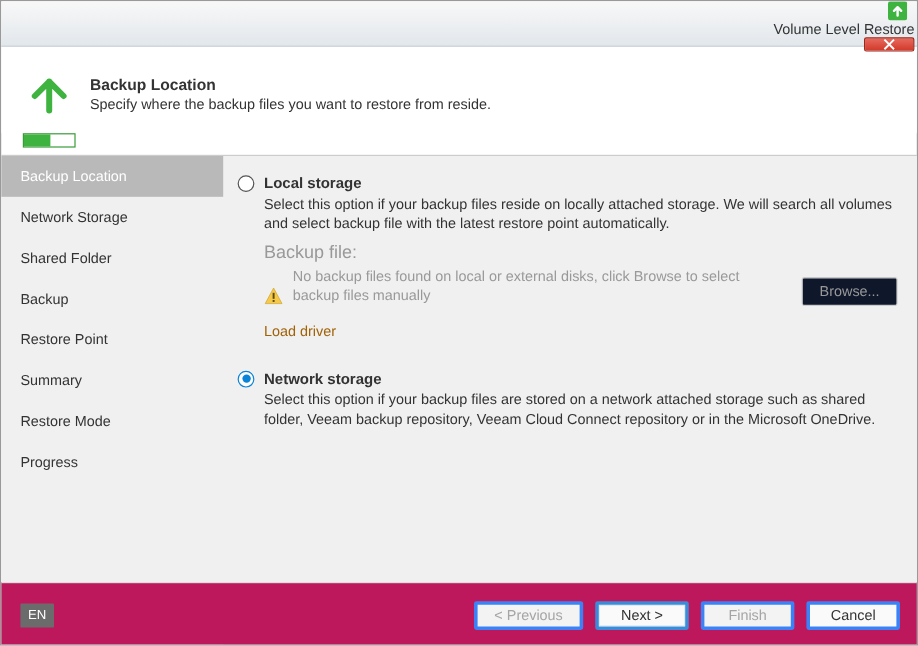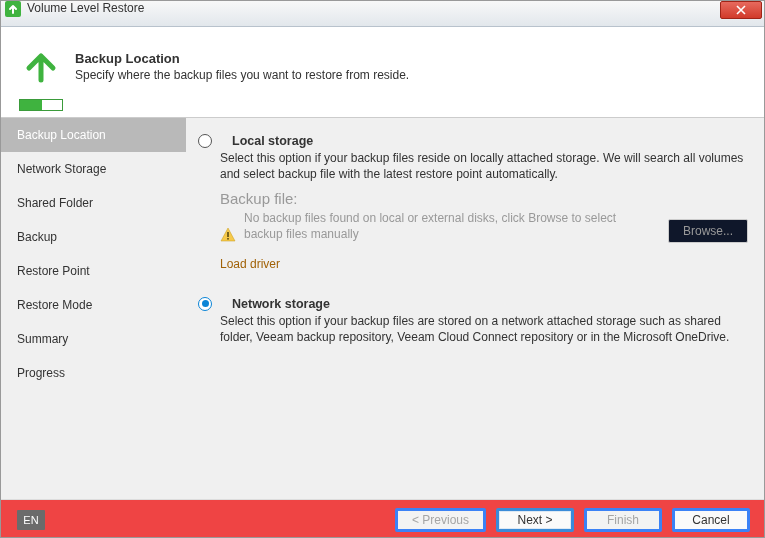--- a/index.html
+++ b/index.html
@@ -8,24 +8,25 @@
     font-size: 12px;
     background: #fff;
     width: 765px;
     height: 538px;
     overflow: hidden;
     border: 1px solid #999;
   }
   .titlebar {
     background: linear-gradient(to bottom, #f8f8f8, #e2e7ec);
     border-bottom: 1px solid #b8c2cc;
-    height: 26px;
-    display: flex;
-    align-items: flex-start;
+    height: 38px;
+    display: flex;
+    align-items: flex-end;
     padding: 0 4px;
+    flex-direction: column;
   }
   .titlebar-icon {
     width: 16px; height: 16px;
     margin-right: 6px;
     display: inline-flex;
     align-items: center; justify-content: center;
   }
   .titlebar-title { color: #333; font-size: 12px; }
   .titlebar-spacer { flex: 1; }
   .close-btn {
@@ -89,21 +90,21 @@
     flex: 1;
     padding: 16px 18px 0 12px;
     color: #333;
   }
   .option {
     margin-bottom: 26px;
   }
   .option-head {
     display: flex;
     align-items: center;
-    gap: 20px;
+    gap: 8px;
     margin-bottom: 2px;
   }
   .radio {
     width: 14px; height: 14px;
     border: 1.5px solid #555;
     border-radius: 50%;
     display: inline-flex;
     align-items: center; justify-content: center;
     background: #fff;
     flex-shrink: 0;
@@ -148,22 +149,22 @@
   }
   .load-driver {
     margin: 14px 0 0 22px;
     color: #a16207;
     font-size: 12px;
     cursor: pointer;
   }
   .footer {
     position: absolute;
     bottom: 0; left: 0; right: 0;
-    height: 40px;
-    background: #ef4444;
+    height: 54px;
+    background: #be185d;
     border-top: 1px solid #ddd;
     display: flex;
     align-items: center;
     padding: 0 16px;
     gap: 10px;
   }
   .lang-badge {
     background: #6b6b6b;
     color: #fff;
     width: 28px; height: 20px;
@@ -223,22 +224,22 @@
 </div>
 <div class="divider"></div>
 
 <div class="body">
   <div class="sidebar">
     <div class="sidebar-item selected"><span>Backup Location</span></div>
     <div class="sidebar-item"><span>Network Storage</span></div>
     <div class="sidebar-item"><span>Shared Folder</span></div>
     <div class="sidebar-item"><span>Backup</span></div>
     <div class="sidebar-item"><span>Restore Point</span></div>
+    <div class="sidebar-item"><span>Summary</span></div>
     <div class="sidebar-item"><span>Restore Mode</span></div>
-    <div class="sidebar-item"><span>Summary</span></div>
     <div class="sidebar-item"><span>Progress</span></div>
   </div>
 
   <div class="content">
 
     <div class="option">
       <div class="option-head">
         <span class="radio"></span>
         <span class="option-title">Local storage</span>
       </div>

